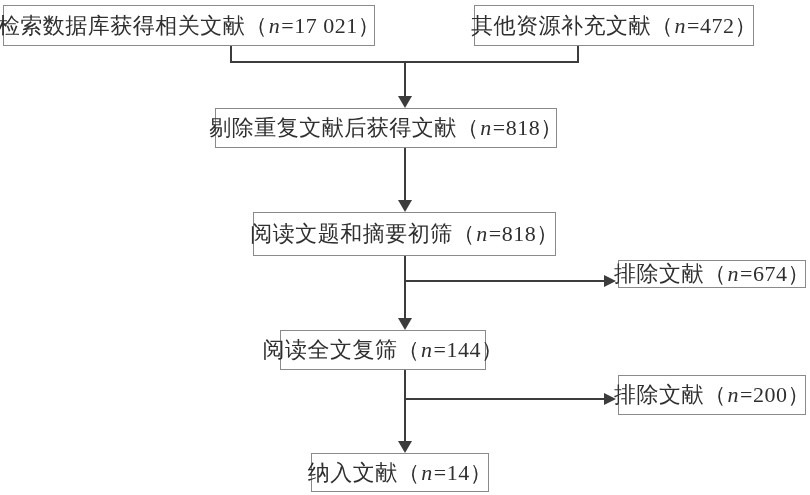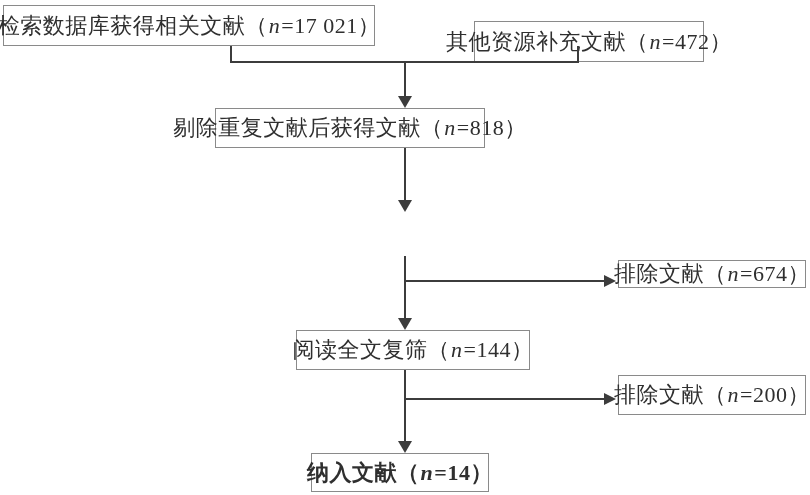--- a/index.html
+++ b/index.html
@@ -20,27 +20,27 @@
   .hline{position:absolute;height:1.5px;background:var(--line,#3c3c3c);}
   .arr-down{position:absolute;width:0;height:0;
     border-left:7px solid transparent;border-right:7px solid transparent;
     border-top:12px solid var(--line,#3c3c3c);}
   .arr-right{position:absolute;width:0;height:0;
     border-top:6px solid transparent;border-bottom:6px solid transparent;
     border-left:12px solid var(--line,#3c3c3c);}
 
   
   #node-db       {left:3px;  top:5px;  width:372px;height:41px;}
-  #node-other    {left:474px;top:5px;  width:230px;height:41px;margin-top:16px;}
-  #node-dedup    {left:215px;top:108px;width:270px;height:40px;}
+  #node-other    {left:474px;top:5px;  width:280px;height:41px;}
+  #node-dedup    {left:215px;top:108px;width:342px;height:40px;}
   #node-screen1  {left:253px;top:212px;width:303px;height:44px;}
   #node-excl1    {left:618px;top:260px;width:188px;height:28px;}
-  #node-screen2  {left:296px;top:330px;width:234px;height:40px;}
+  #node-screen2  {left:280px;top:330px;width:206px;height:40px;}
   #node-excl2    {left:618px;top:375px;width:188px;height:40px;}
-  #node-included {left:311px;top:453px;width:178px;height:39px;font-weight:bold;}
+  #node-included {left:311px;top:453px;width:178px;height:39px;}
 
   
   #stub-left  {left:230px;top:46px;height:16px;}
   #stub-right {left:577px;top:46px;height:16px;}
   #merge-line {left:230px;top:61px;width:349px;}
   #v1{left:404px;top:61px; height:36px;}  #a1{left:398px;top:96px;}
   #v2{left:404px;top:148px;height:53px;}  #a2{left:398px;top:200px;}
   #v3{left:404px;top:256px;height:63px;}  #a3{left:398px;top:318px;}
   #b1{left:405px;top:280px;width:200px;}  #ar1{left:604px;top:275px;}
   #v4{left:404px;top:370px;height:72px;}  #a4{left:398px;top:441px;}
@@ -64,20 +64,23 @@
   <div class="vline" id="v1"></div>
   <div class="arr-down" id="a1"></div>
 
   <div class="box" id="node-dedup">
     <span><span>剔除重复文献后获得文献（</span><i class="nvar">n</i><span>=818）</span></span>
   </div>
 
   <div class="vline" id="v2"></div>
   <div class="arr-down" id="a2"></div>
 
+  <div class="box" id="node-screen1">
+    <span><span>阅读文题和摘要初筛（</span><i class="nvar">n</i><span>=818）</span></span>
+  </div>
 
   <div class="vline" id="v3"></div>
   <div class="arr-down" id="a3"></div>
   <div class="hline" id="b1"></div>
   <div class="arr-right" id="ar1"></div>
 
   <div class="box" id="node-excl1">
     <span><span>排除文献（</span><i class="nvar">n</i><span>=674）</span></span>
   </div>
 

